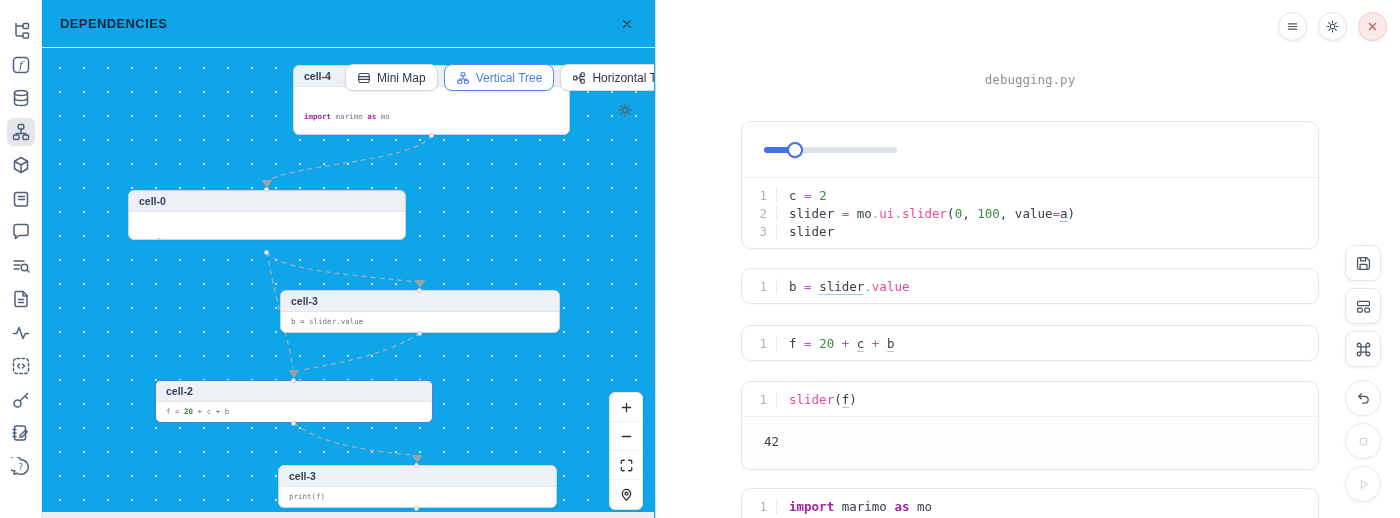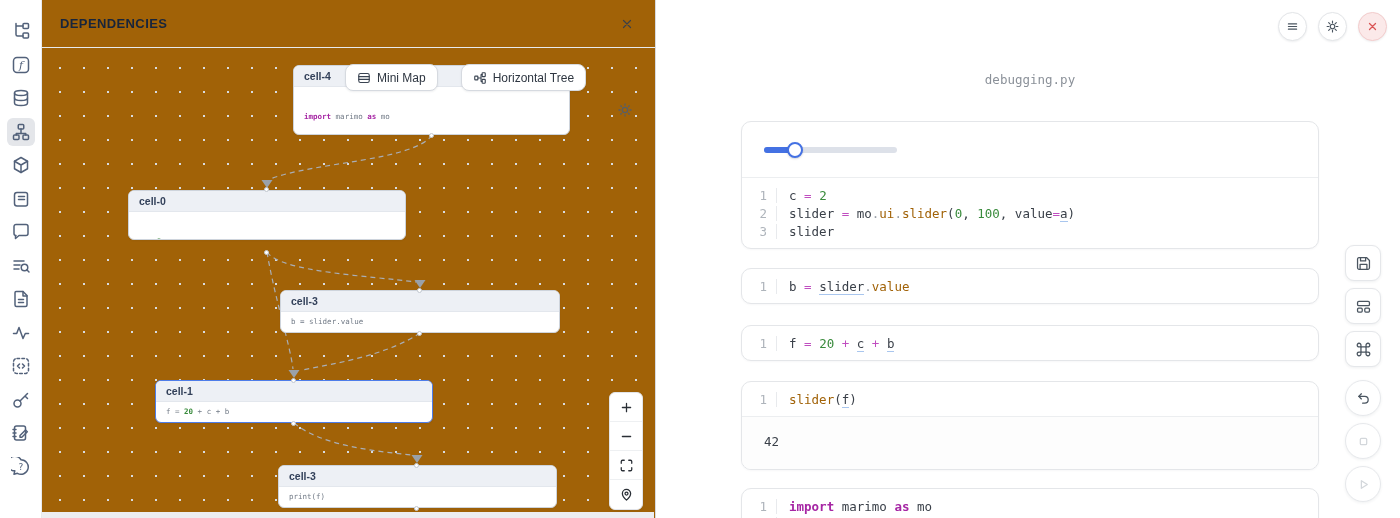--- a/index.html
+++ b/index.html
@@ -11,21 +11,21 @@
     background:#fff; border-right:1px solid #e8eaee; display:flex; flex-direction:column;
     align-items:center; padding-top:17px; gap:5.5px; z-index:30; }
   .sb-item { width:28px; height:28px; border-radius:6px; display:flex; align-items:center;
     justify-content:center; cursor:pointer; }
   .sb-item.active { background:#e4e6ea; }
   .sb-item svg { width:20px; height:20px; stroke:#52617a; stroke-width:1.5; fill:none;
     stroke-linecap:round; stroke-linejoin:round; }
 
   
   .dep-panel { position:absolute; left:42px; top:0; width:614px; height:518px;
-    background:#a16207; border-right:1.5px solid #d7dae0; }
+    background:#0ea5e9; border-right:1.5px solid #d7dae0; }
   .dep-header { height:48px; border-bottom:1px solid #e8eaee; display:flex;
     align-items:center; padding:0 18px; justify-content:space-between; }
   .dep-title { font-size:13px; font-weight:bold; color:#18253b; letter-spacing:.03em; }
   .dep-close { width:20px; height:20px; display:flex; align-items:center; justify-content:center; cursor:pointer; }
   .dep-close svg { width:14px; height:14px; stroke:#3a4049; stroke-width:1.7; stroke-linecap:round; }
 
   .graph { position:absolute; left:0; top:48px; width:612px; height:470px; overflow:hidden;
     background-image:radial-gradient(#d9dce1 1px, transparent 1.1px);
     background-size:24px 24px; background-position:6px 8px; }
   .graph-svg { position:absolute; left:0; top:0; pointer-events:none; }
@@ -34,21 +34,21 @@
     box-shadow:0 1px 2px rgba(40,50,70,.06); overflow:hidden; cursor:pointer; }
   .gnode.selected { border:1.5px solid #4e7de9; }
   .gnode-h { background:#edf0f5; padding:4px 10px 4px 10px; font-size:10.5px; font-weight:bold;
     color:#33415a; border-bottom:1px solid #e3e7ed; }
   .gnode-b { padding:5px 10px 4px 10px; font-family:"DejaVu Sans Mono", monospace;
     font-size:7.5px; line-height:10.2px; white-space:pre; }
   .port { position:absolute; width:5px; height:5px; border-radius:50%; background:#fff;
     border:1px solid #c2c8d0; }
 
   
-  .gtoolbar { position:absolute; top:16px; left:303px; display:flex; gap:23px; z-index:5; }
+  .gtoolbar { position:absolute; top:16px; left:303px; display:flex; gap:6px; z-index:5; }
   .gbtn { height:27px; background:#fff; border:1px solid #d6dae0; border-radius:8px;
     display:flex; align-items:center; gap:6px; padding:0 11px; font-size:12px; color:#2e3641;
     box-shadow:0 1px 2px rgba(40,50,70,.08); cursor:pointer; white-space:nowrap; }
   .gbtn svg { width:14px; height:14px; stroke:#3a4452; stroke-width:1.6; fill:none;
     stroke-linecap:round; stroke-linejoin:round; }
   .gbtn.active { border:1.5px solid #5b8def; color:#4b7ce8; }
   .gbtn.active svg { stroke:#4b7ce8; }
 
   .graph-gear { position:absolute; left:574px; top:53px; width:18px; height:18px; cursor:pointer; z-index:5;}
   .graph-gear svg { width:18px; height:18px; stroke:#555e69; stroke-width:1.4; fill:none; }
@@ -81,21 +81,21 @@
     font-family:"DejaVu Sans Mono", monospace; font-size:12.5px; color:#3a4049; }
 
   
   .slider-track { position:relative; width:133px; height:6px; border-radius:3px; background:#dde1e9; }
   .slider-fill { position:relative; height:6px; border-radius:3px; background:#4471e3; }
   .slider-thumb { position:absolute; right:-8px; top:-5px; width:16px; height:16px; border-radius:50%;
     background:#fff; border:2px solid #4471e3; box-shadow:0 1px 2px rgba(40,50,70,.2); cursor:pointer; }
 
   
   .tk-v { color:#3a4049; } .tk-k { color:#a626a4; font-weight:bold; }
-  .tk-o { color:#c04ec0; } .tk-n { color:#398b3c; } .tk-fn { color:#a16207; }
+  .tk-o { color:#c04ec0; } .tk-n { color:#398b3c; } .tk-fn { color:#ec4899; }
   .tk-p { color:#9aa0a8; }
   .tk-u { color:#3a4049; border-bottom:1.5px solid #a9c6ee; }
   
   .tk-gv { color:#717a86; } .tk-gn { color:#398b3c; font-weight:bold; } .tk-gp { color:#9aa0a8; }
 
   
   .winctl { position:absolute; top:12px; display:flex; gap:11px; left:1278px; z-index:40; }
   .circ-btn { width:29px; height:29px; border-radius:50%; background:#fff; border:1px solid #e3e5e8;
     box-shadow:0 1px 2px rgba(40,50,70,.08); display:flex; align-items:center; justify-content:center; cursor:pointer; }
   .circ-btn svg { width:15px; height:15px; stroke:#4a5560; stroke-width:1.5; fill:none;
@@ -251,21 +251,21 @@
         <div><span class="tk-gv">c </span><span class="tk-gp">= </span><span class="tk-gn">2</span></div>
         
         
       </div>
     </div>
     <div class="gnode" style="left:238px; top:242px; width:280px; height:43px;">
       <div class="gnode-h">cell-3</div>
       <div class="gnode-b"><div><span class="tk-gv">b = slider.value</span></div></div>
     </div>
     <div class="gnode selected" style="left:113px; top:332px; width:278px; height:43px;">
-      <div class="gnode-h">cell-1</div>
+      <div class="gnode-h">cell-2</div>
       <div class="gnode-b"><div><span class="tk-gv">f </span><span class="tk-gp">= </span><span class="tk-gn">20 </span><span class="tk-gv">+ c + b</span></div></div>
     </div>
     <div class="gnode" style="left:236px; top:417px; width:279px; height:43px;">
       <div class="gnode-h">cell-3</div>
       <div class="gnode-b"><div><span class="tk-gv">print(f)</span></div></div>
     </div>
 
     <div class="port" style="left:387px;top:85px;"></div>
     <div class="port" style="left:222px;top:139px;"></div>
     <div class="port" style="left:222px;top:202px;"></div>
@@ -277,20 +277,29 @@
     <div class="port" style="left:372px;top:458px;"></div>
 
     <div class="gtoolbar">
       <div class="gbtn">
         <svg viewBox="0 0 20 20">
             <rect x="2.5" y="3.5" width="15" height="13" rx="2.5"></rect>
             <path d="M2.5 8h15M2.5 12h15"></path>
           </svg>
         <span>Mini Map</span>
       </div>
+      <div class="gbtn active">
+        <svg viewBox="0 0 20 20">
+            <rect x="7.25" y="2.5" width="5.5" height="4.5" rx="1"></rect>
+            <rect x="2.5" y="13" width="5.5" height="4.5" rx="1"></rect>
+            <rect x="12" y="13" width="5.5" height="4.5" rx="1"></rect>
+            <path d="M10 7v3M5.25 13v-1.5h9.5V13M10 10v1.5"></path>
+          </svg>
+        <span>Vertical Tree</span>
+      </div>
       <div class="gbtn">
         <svg viewBox="0 0 20 20">
             <rect x="2.5" y="7.25" width="4.5" height="5.5" rx="1"></rect>
             <rect x="13" y="2.5" width="4.5" height="5.5" rx="1"></rect>
             <rect x="13" y="12" width="4.5" height="5.5" rx="1"></rect>
             <path d="M7 10h3M13 5.25h-1.5v9.5H13M10 10h1.5"></path>
           </svg>
         <span>Horizontal Tree</span>
       </div>
     </div>

